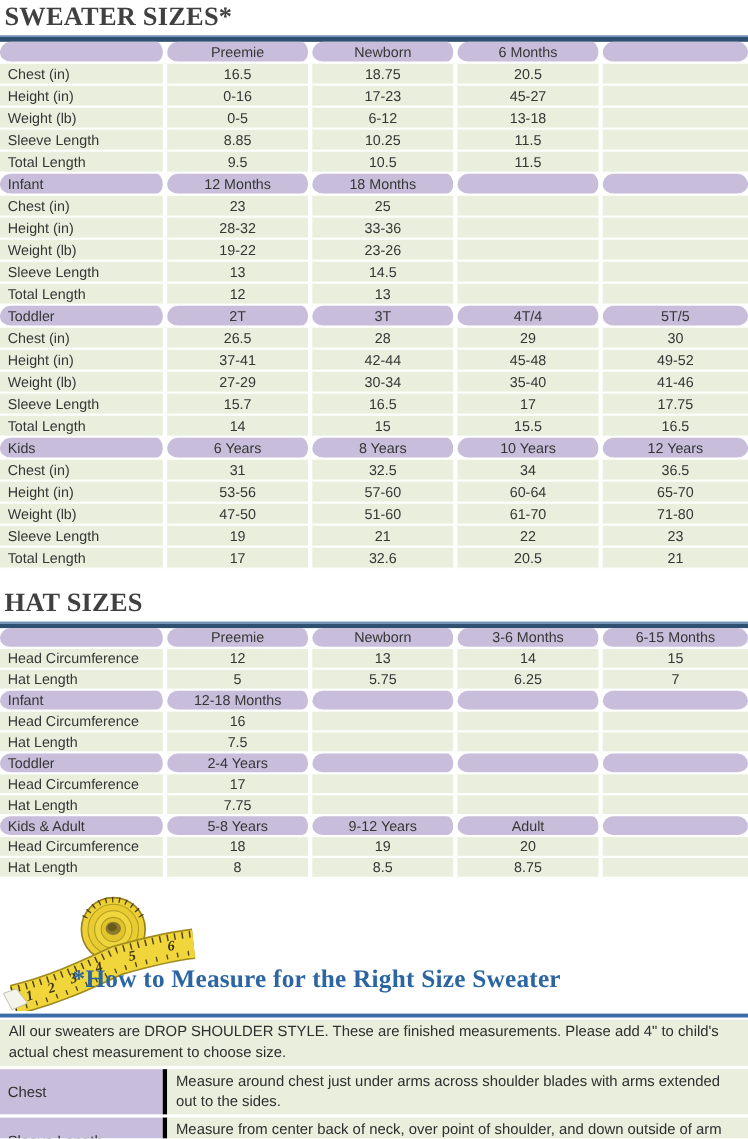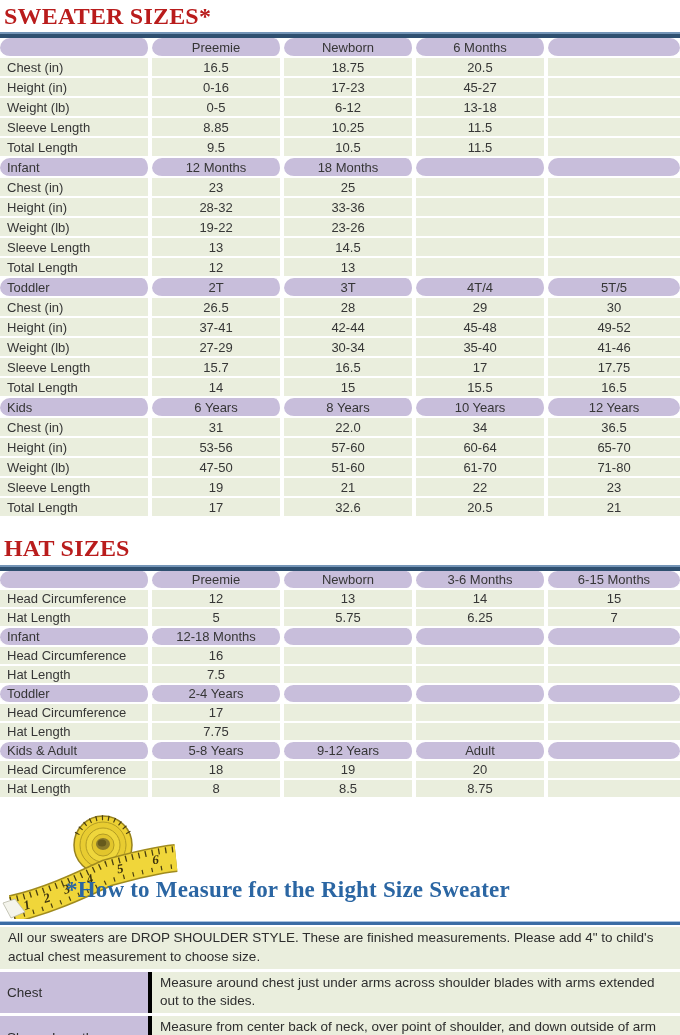--- a/index.html
+++ b/index.html
@@ -5,21 +5,21 @@
   html,body{margin:0;padding:0;background:#ffffff;}
   .page{
     width:680px; height:1035px; margin:0 auto; background:#fff;
     font-family:"Liberation Sans", sans-serif; color:#333;
     overflow:hidden; position:relative;
   }
   
   .sec-title{
     font-family:"Liberation Serif", serif;
     font-weight:bold; font-size:24px; line-height:1.1;
-    color:#b91c1c; margin:3px 0 3px 4px; letter-spacing:.2px;
+    color:#404040; margin:3px 0 3px 4px; letter-spacing:.2px;
   }
   .title-bar{
     height:6px; width:680px;
     background:linear-gradient(to bottom,#7495b7 0 2px,#2f5070 2px 100%);
   }
   
   table.size-table{
     width:680px; table-layout:fixed; border-collapse:separate; border-spacing:0;
     margin:0; font-size:13px; color:#363636;
   }
@@ -204,21 +204,21 @@
         <tr class="band">
           <td class="lbl">Kids</td>
           <td>6 Years</td>
           <td>8 Years</td>
           <td>10 Years</td>
           <td>12 Years</td>
         </tr>
         <tr class="datarow">
           <td class="lbl">Chest (in)</td>
           <td>31</td>
-          <td>22.0</td>
+          <td>32.5</td>
           <td>34</td>
           <td>36.5</td>
         </tr>
         <tr class="datarow">
           <td class="lbl">Height (in)</td>
           <td>53-56</td>
           <td>57-60</td>
           <td>60-64</td>
           <td>65-70</td>
         </tr>

